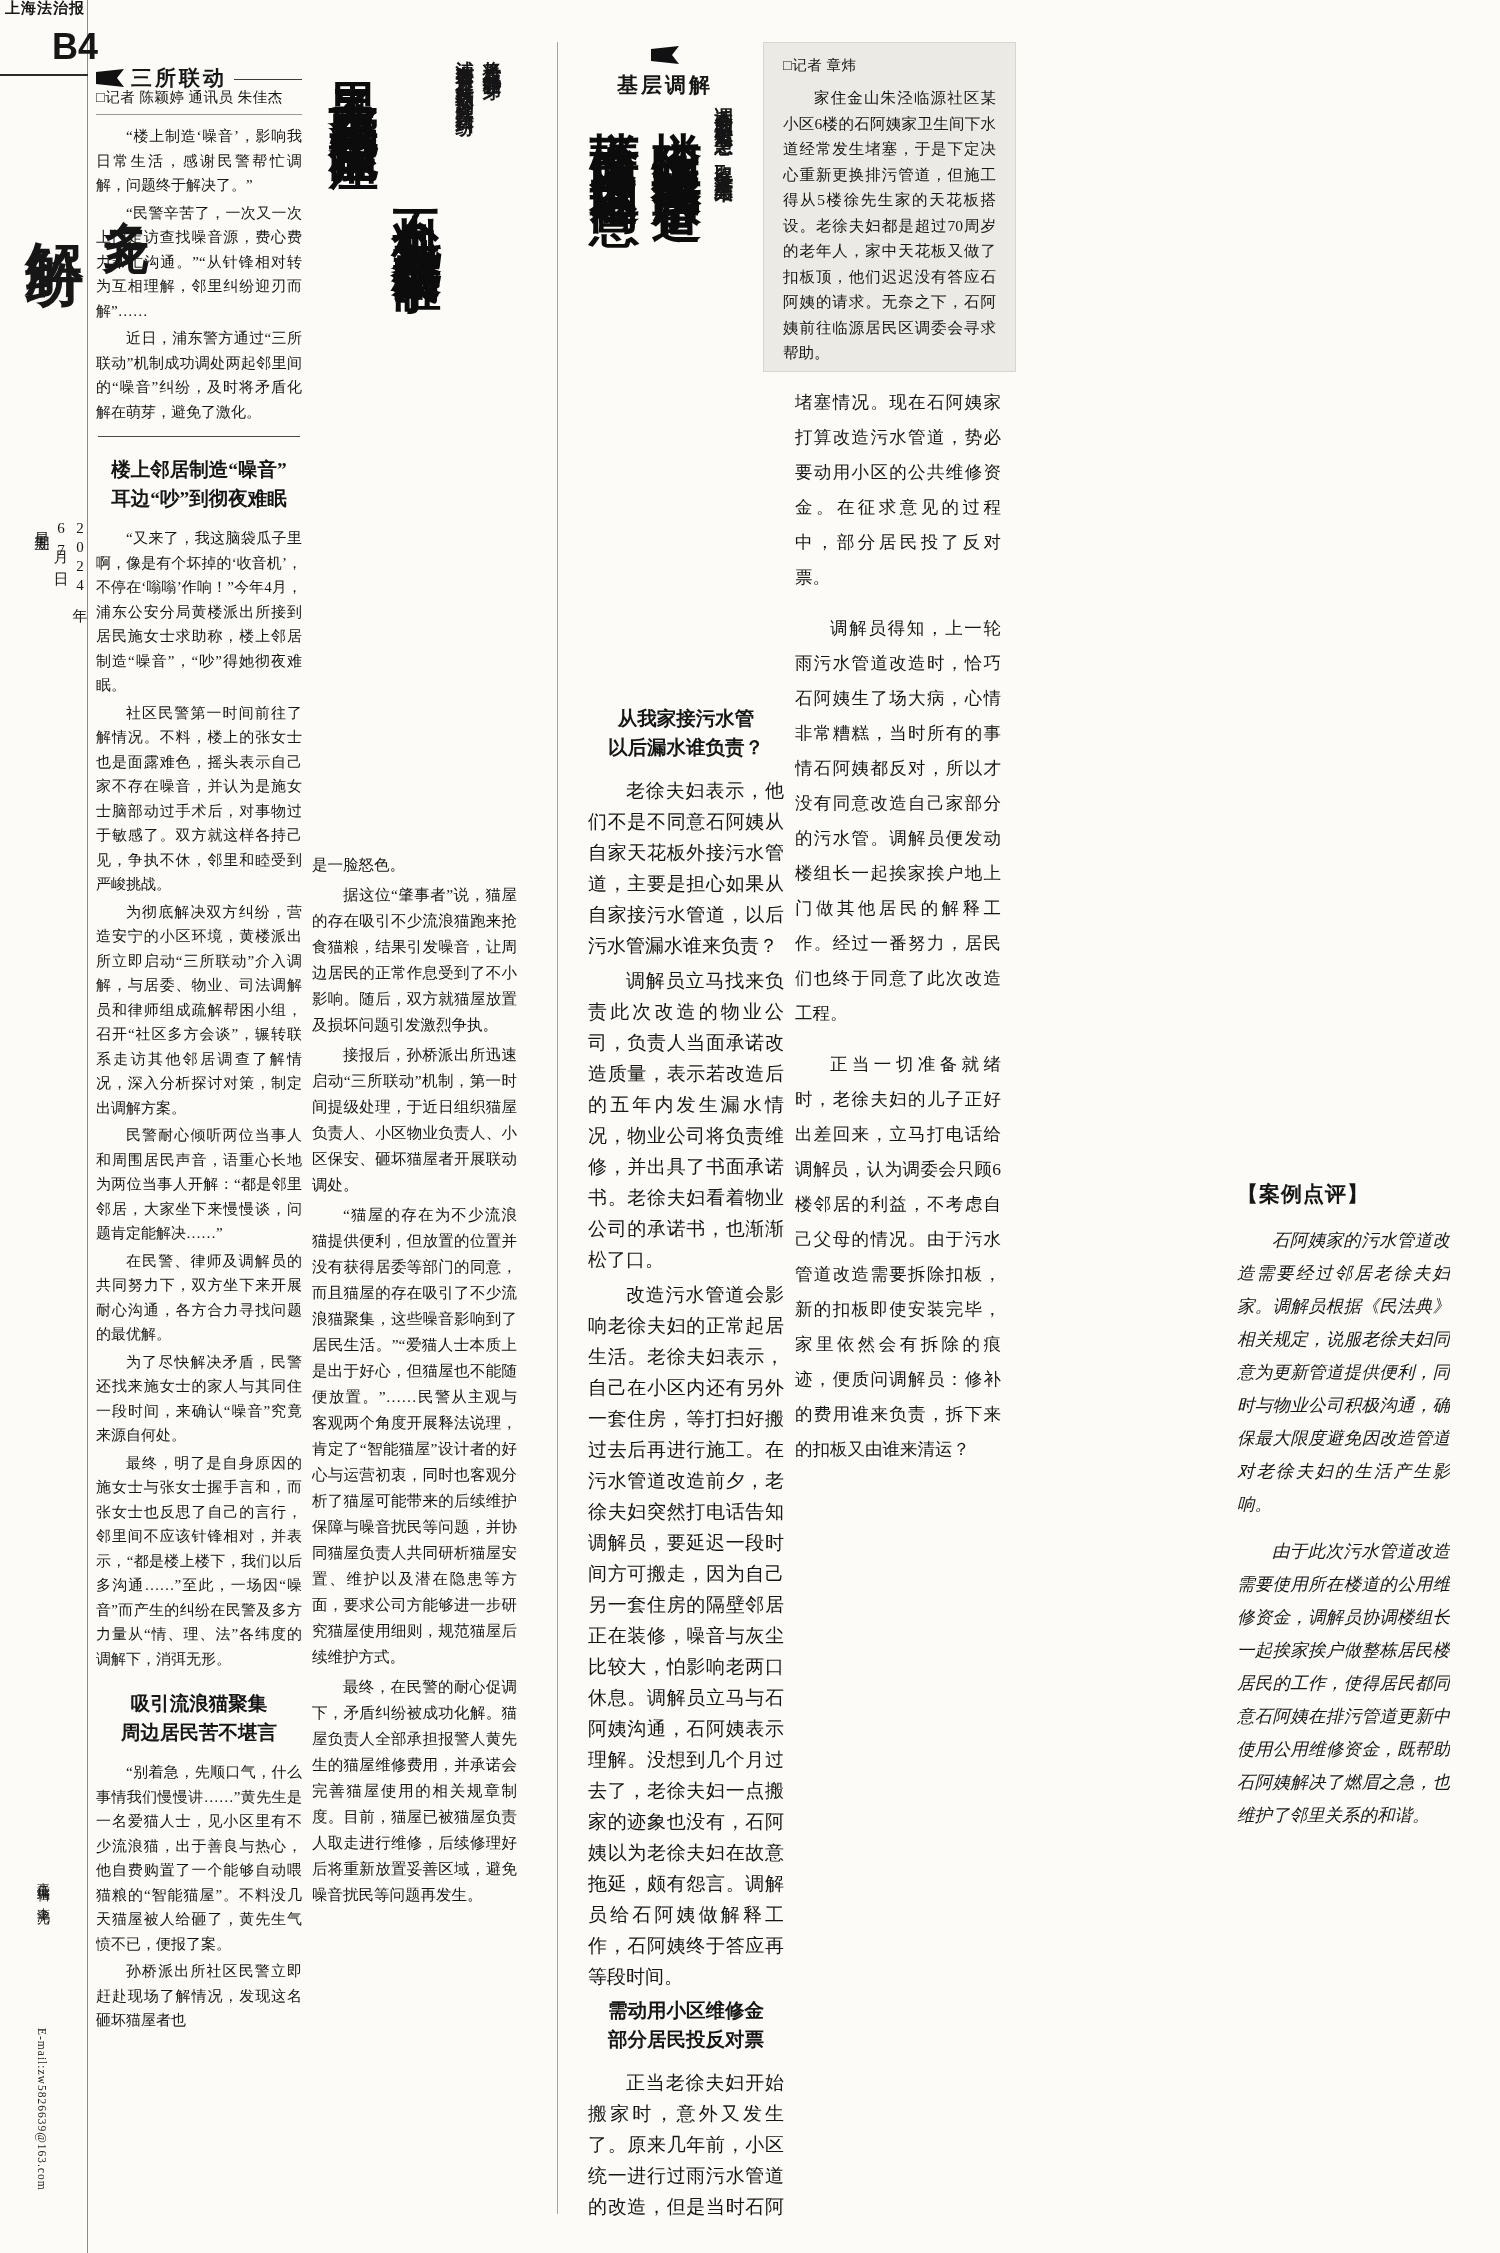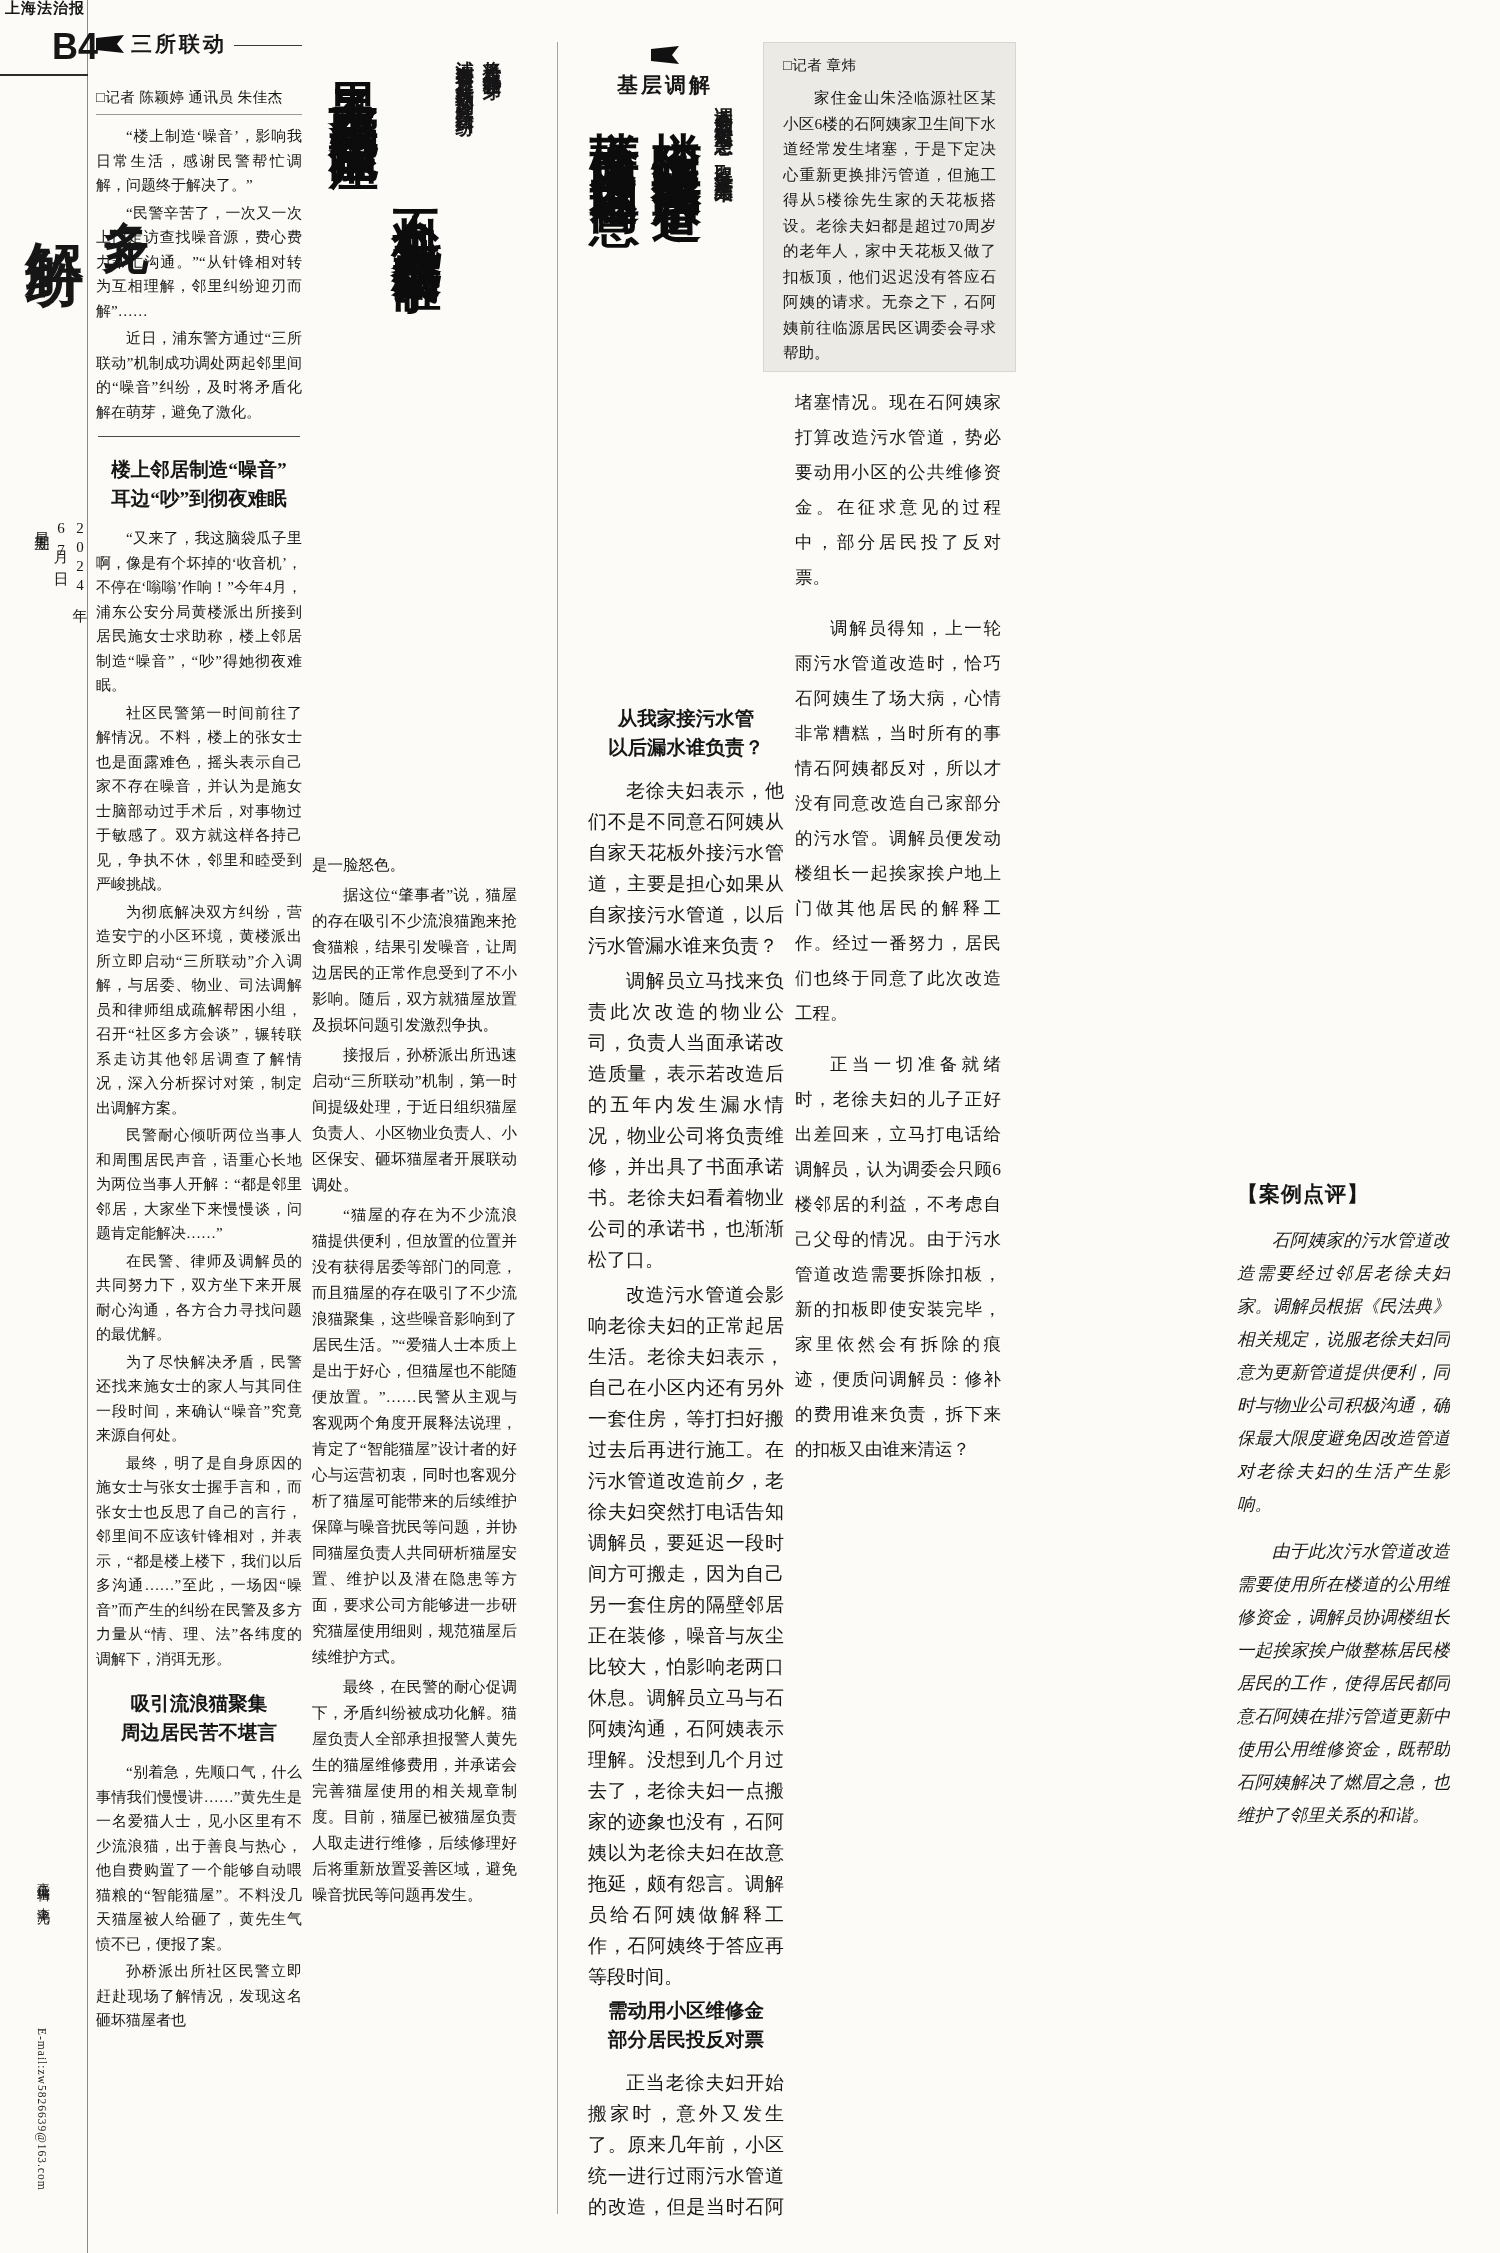--- a/index.html
+++ b/index.html
@@ -40,21 +40,21 @@
     font-family:"Liberation Sans",sans-serif; font-weight:900;
     font-size:50px; line-height:1.06; letter-spacing:7px; color:#0c0c0c;
   }
   .hl-kick {
     writing-mode:vertical-rl; text-orientation:mixed;
     font-size:18.5px; font-weight:600; line-height:1.15; letter-spacing:3px;
   }
   .flag-icon { flex:0 0 auto; }
 
   
-  .tagrow-left { left:96px; top:30px; width:206px; }
+  .tagrow-left { left:96px; top:64px; width:206px; }
   .byline-left { left:96px; top:88px; width:206px; padding-bottom:7px; border-bottom:1px solid #9a9a94; }
   .col-l1 { left:96px; top:124px; width:206px; height:2094px; overflow:hidden; }
   .col-l1 p { font-size:15px; line-height:24.5px; margin-bottom:3px; }
   .headline-left { left:327px; top:42px; width:230px; height:792px; display:flex; gap:10px; overflow:hidden; }
   .headline-left .hl-second { margin-top:128px; }
   .hl-kick-group { display:flex; gap:6px; padding-top:4px; }
   .col-l2 { left:312px; top:852px; width:205px; height:1364px; overflow:hidden; }
   .col-l2 p { font-size:15.5px; line-height:26px; margin-bottom:4px; }
 
   .center-rule { left:557px; top:42px; width:1px; height:2172px; background:#a6a49e; }

